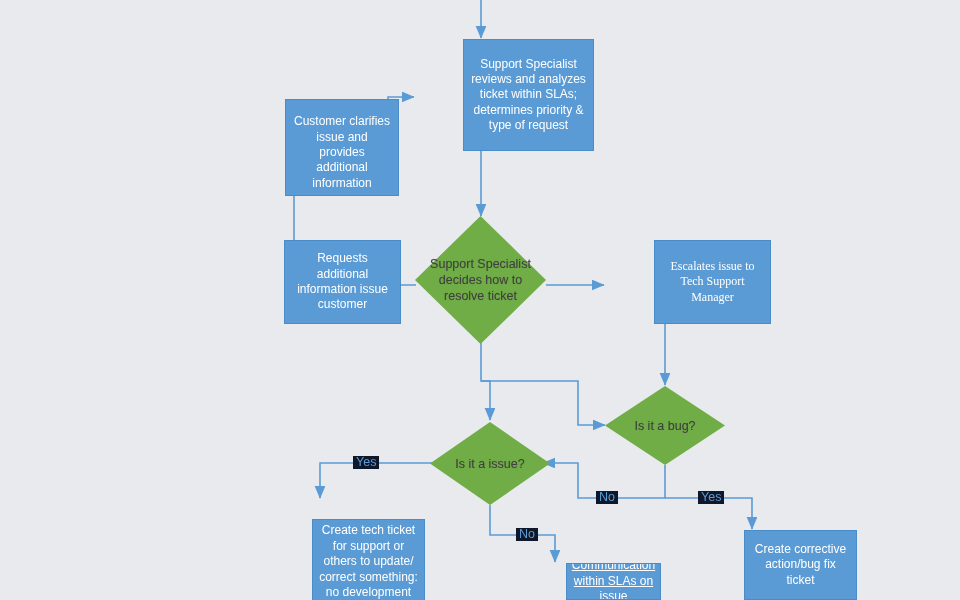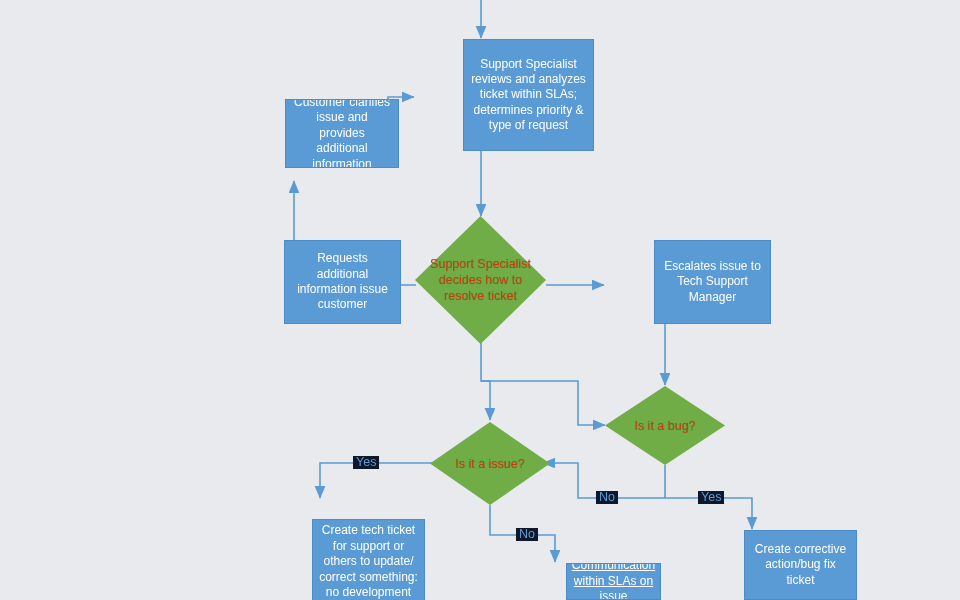--- a/index.html
+++ b/index.html
@@ -53,21 +53,21 @@
     position: absolute;
     left: 0;
     top: 0;
     width: 100%;
     height: 100%;
   }
   .diamond-label {
     position: relative;
     z-index: 2;
     padding: 0 10px;
-    color: #c2410c;
+    color: #404040;
     text-shadow: 0 0 1px rgba(0,0,0,0.18);
   }
   .edge-label {
     position: absolute;
     font-size: 12.5px;
     color: #5b9bd5;
     background: #0f172a;
     padding: 0 3px;
     white-space: nowrap;
     line-height: 1;
@@ -113,36 +113,36 @@
 
     <path d="M665,465 L665,498 L578,498 L578,463 L543,463" stroke="#5b9bd5" stroke-width="1.6" fill="none" marker-end="url(#arrow)"></path>
 
     <path d="M665,498 L752,498 L752,529" stroke="#5b9bd5" stroke-width="1.6" fill="none" marker-end="url(#arrow)"></path>
   </svg>
 
   <div class="node process" style="left:415px; top:39px; width:131px; height:112px;">
     <span class="node-text">Support Specialist reviews and analyzes ticket within SLAs; determines priority &amp; type of request</span>
   </div>
 
-  <div class="node process" style="left:237px; top:99px; width:114px; height:69px;">
+  <div class="node process" style="left:237px; top:99px; width:114px; height:97px;align-items:flex-end;">
     <span class="node-text">Customer clarifies issue and provides additional information</span>
   </div>
 
   <div class="node process" style="left:236px; top:240px; width:117px; height:84px;">
     <span class="node-text">Requests additional information issue customer</span>
   </div>
 
   <div class="node decision" style="left:415px; top:216px; width:131px; height:128px;">
     <svg class="diamond-shape" viewBox="0 0 131 128" preserveAspectRatio="none">
       <polygon points="65.5,0 131,64 65.5,128 0,64" fill="#70ad47"></polygon>
     </svg>
     <span class="diamond-label node-text">Support Specialist decides how to resolve ticket</span>
   </div>
 
-  <div class="node process" style="left:606px; top:240px; width:117px; height:84px;">
+  <div class="node process" style="left:606px; top:240px; width:117px; height:84px;font-family:Liberation Serif, serif;">
     <span class="node-text">Escalates issue to Tech Support Manager</span>
   </div>
 
   <div class="node decision" style="left:605px; top:386px; width:120px; height:79px;">
     <svg class="diamond-shape" viewBox="0 0 120 79" preserveAspectRatio="none">
       <polygon points="60,0 120,39.5 60,79 0,39.5" fill="#70ad47"></polygon>
     </svg>
     <span class="diamond-label node-text">Is it a bug?</span>
   </div>
 

